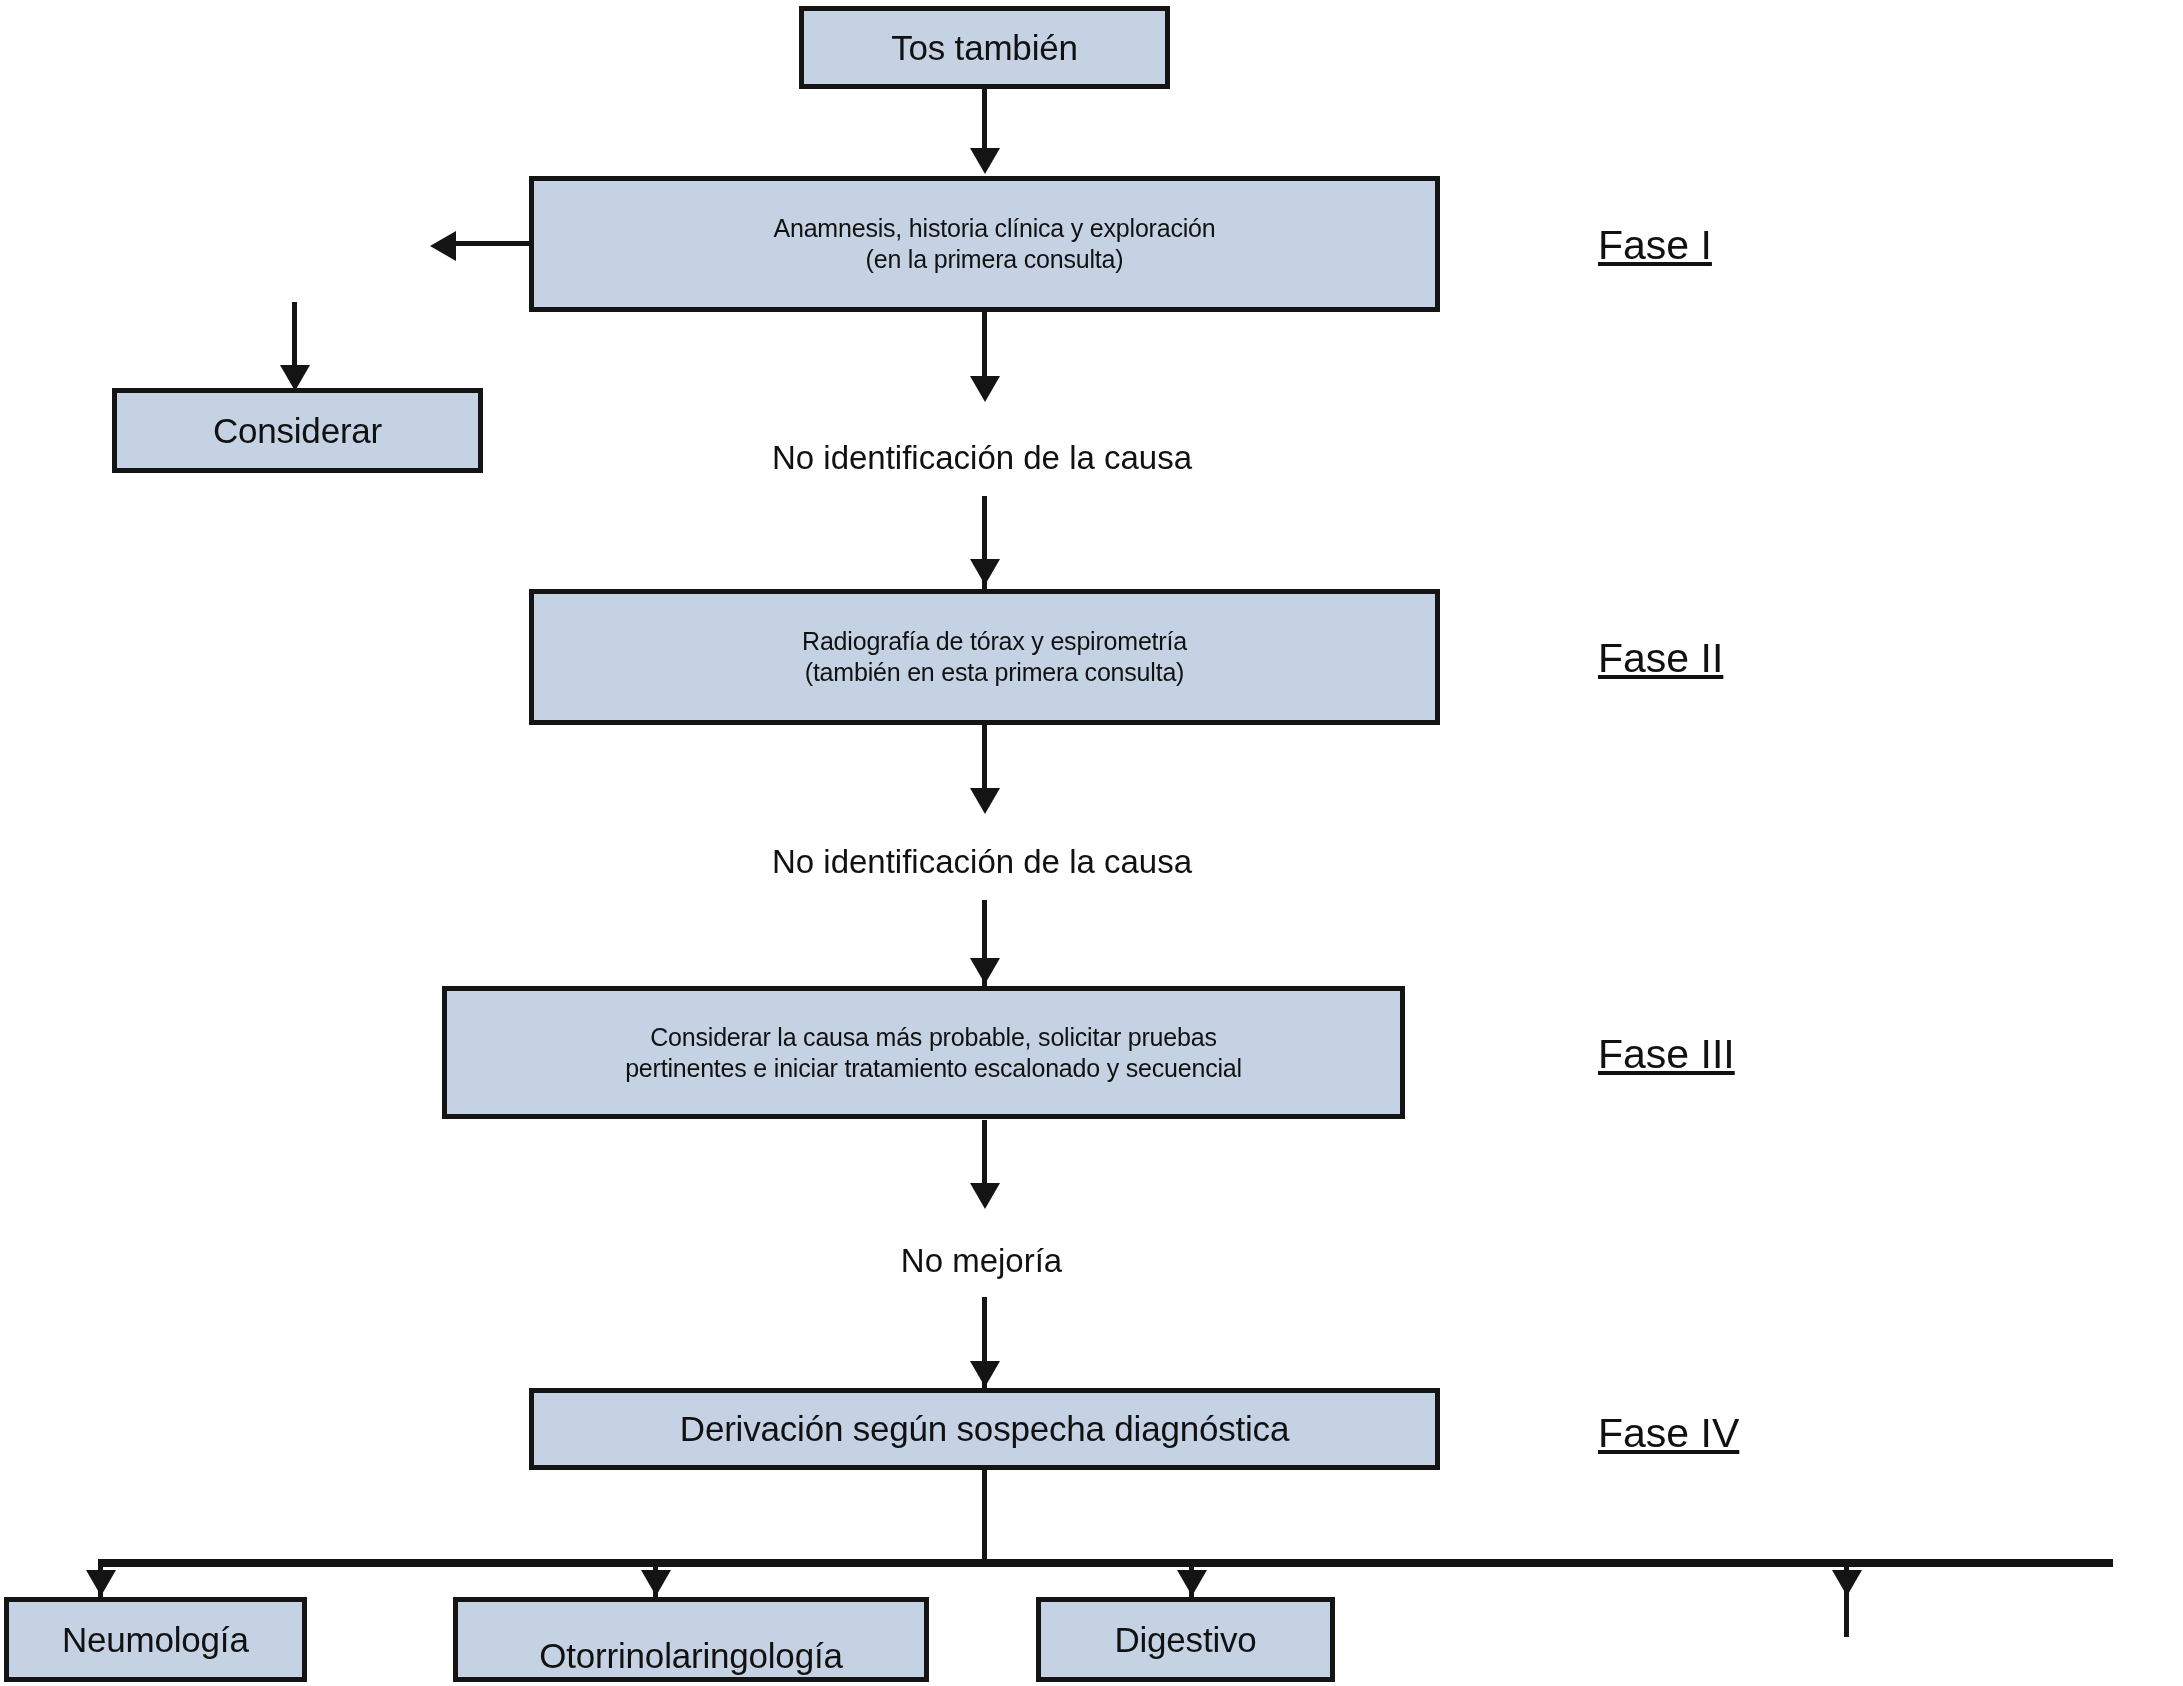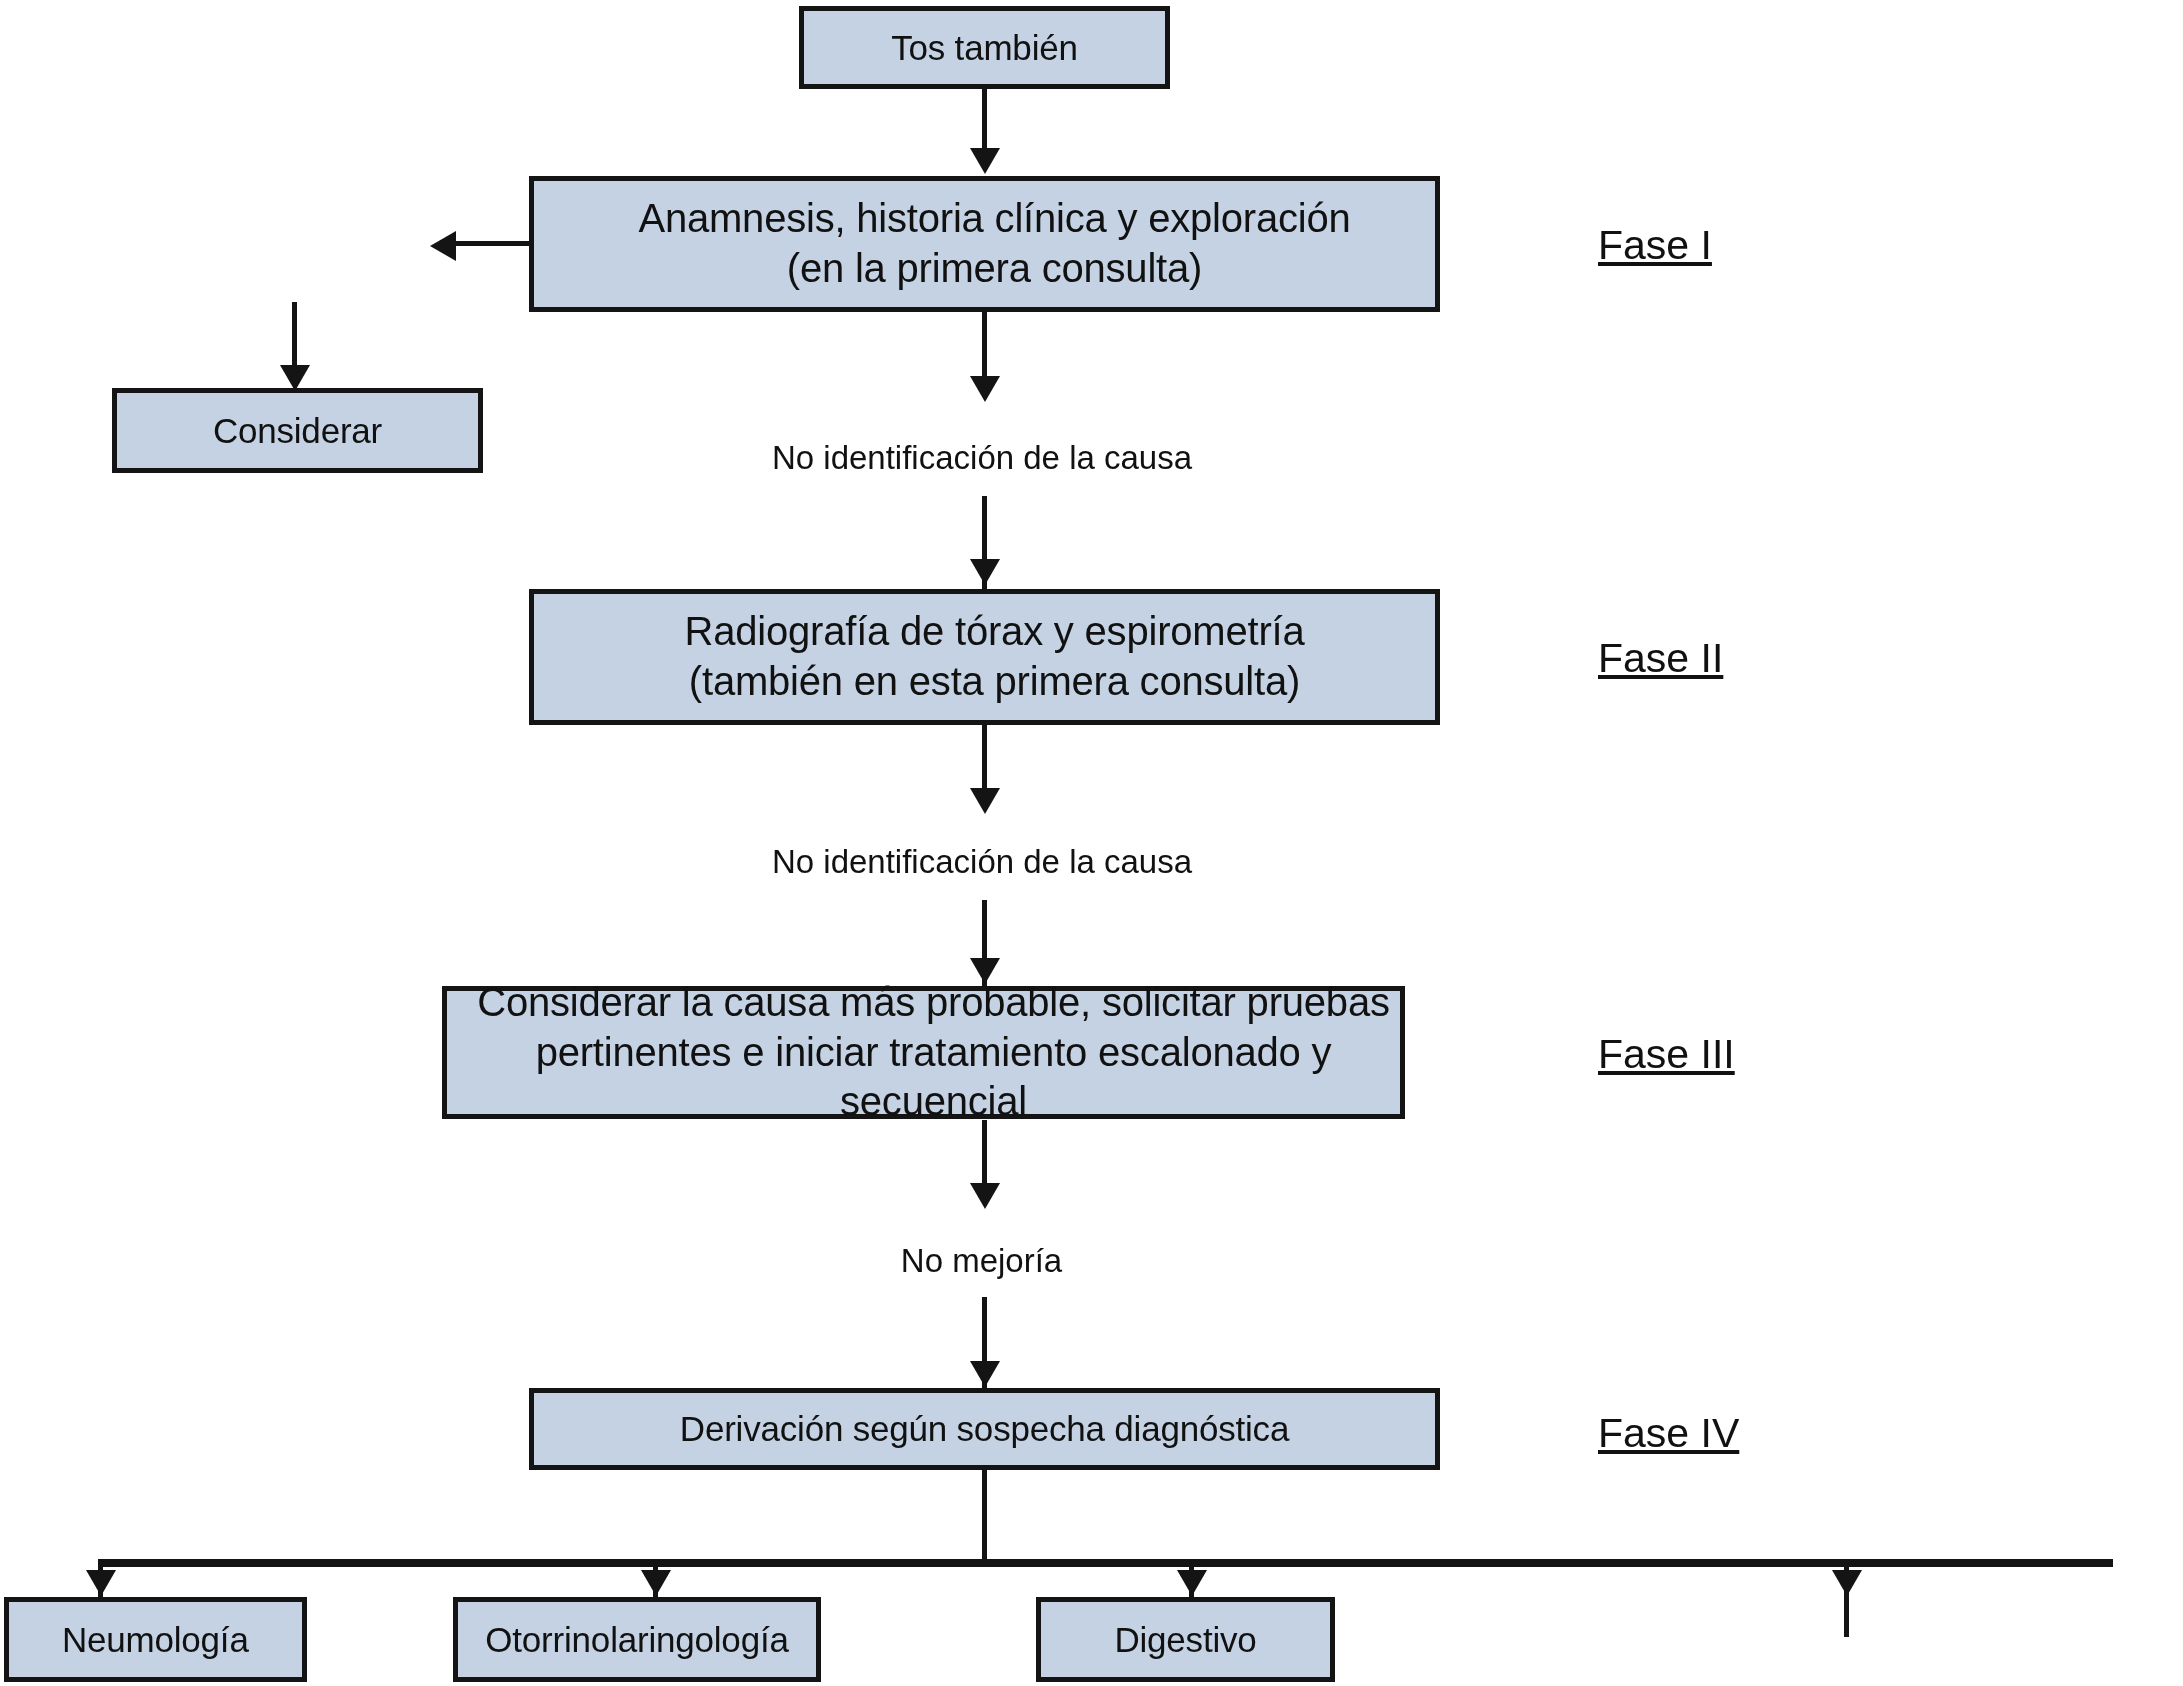--- a/index.html
+++ b/index.html
@@ -76,21 +76,21 @@
     position: absolute;
     width: 0;
     height: 0;
     border-top: 15px solid transparent;
     border-bottom: 15px solid transparent;
     border-right: 26px solid #141414;
     z-index: 2;
   }
 
   
-  .fs-box      { font-size: 40px; padding-left: 20px; }
+  .fs-box      { font-size: 25px; padding-left: 20px; }
   .fs-boxbig   { font-size: 35px; }
   .fs-edge     { font-size: 33px; }
   .fs-phase    { font-size: 41px; text-decoration: underline; }
 </style>
 </head>
 <body>
 
 <div id="canvas">
 
   <div class="node fs-boxbig" style="left:799px; top:6px; width:371px; height:83px;">
@@ -174,21 +174,21 @@
   <div class="vline" style="left:1189px; top:1564px; height:73px;"></div>
   <div class="arrow-down" style="left:1177px; top:1570px;"></div>
 
   <div class="vline" style="left:1844px; top:1564px; height:73px;"></div>
   <div class="arrow-down" style="left:1832px; top:1570px;"></div>
 
   <div class="node fs-boxbig" style="left:3.8px; top:1597px; width:303px; height:85px;">
     <span class="txt">Neumología</span>
   </div>
 
-  <div class="node fs-boxbig" style="left:453px; top:1597px; width:368px; height:85px;">
+  <div class="node fs-boxbig" style="left:453px; top:1597px; width:476px; height:85px;align-items:flex-end;">
     <span class="txt">Otorrinolaringología</span>
   </div>
 
   <div class="node fs-boxbig" style="left:1036px; top:1597px; width:299px; height:85px;">
     <span class="txt">Digestivo</span>
   </div>
 
 
 </div>
 

